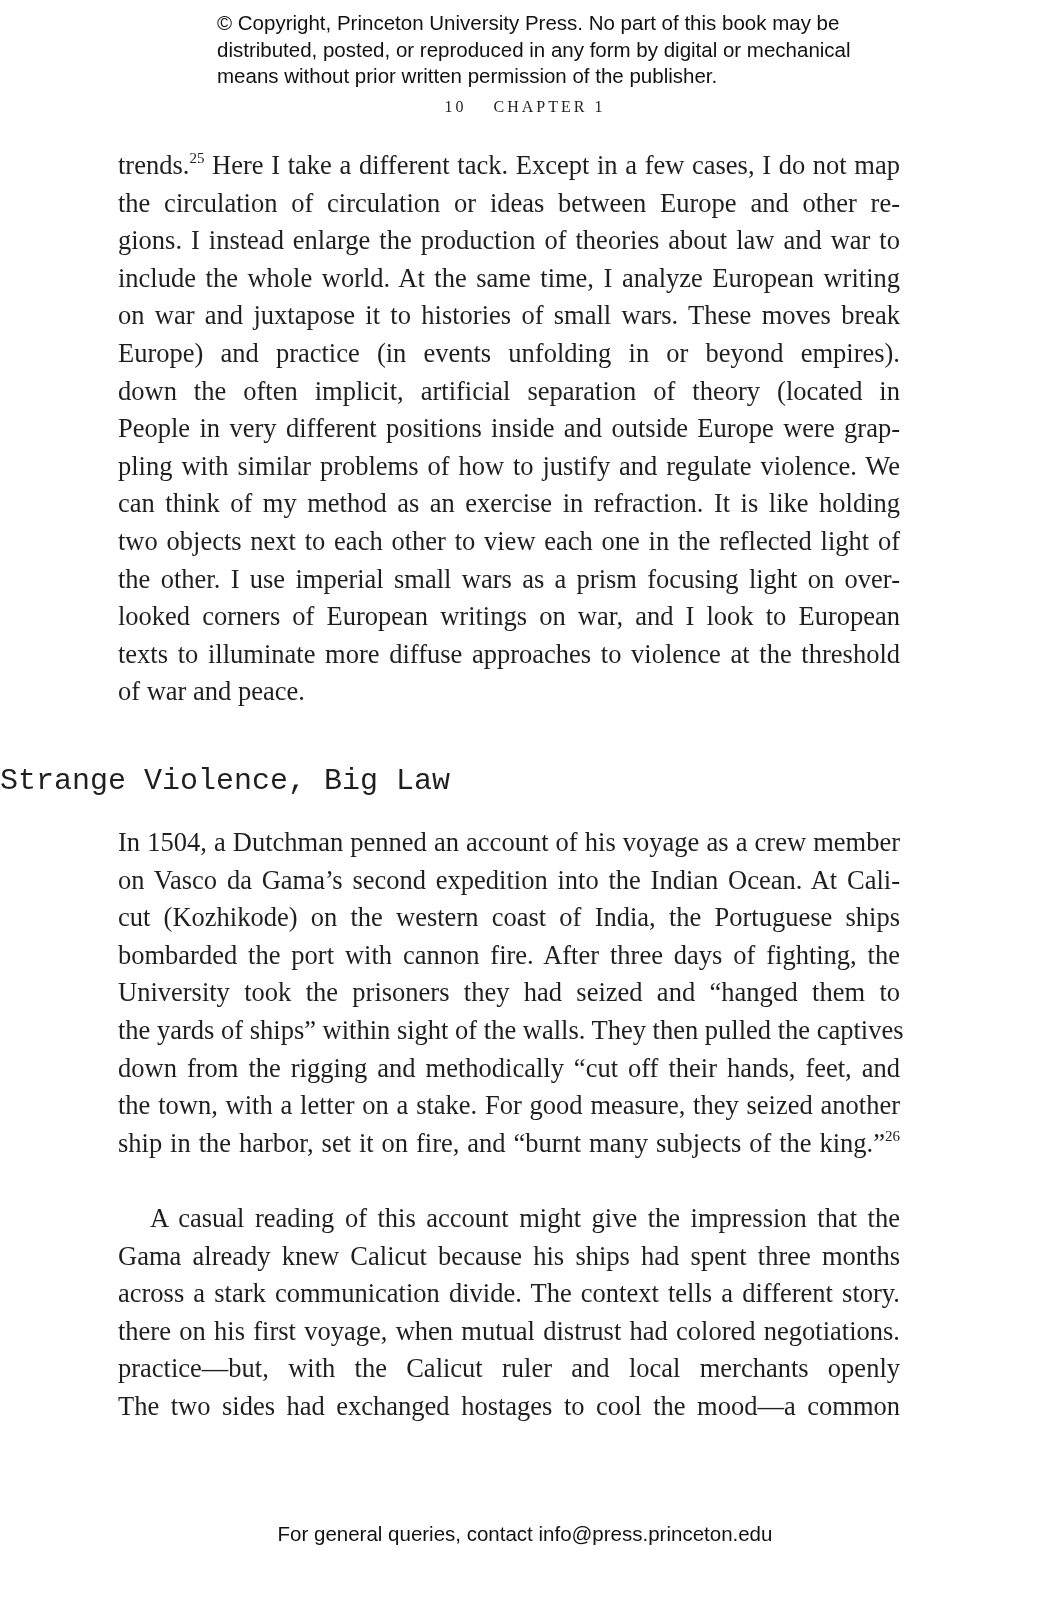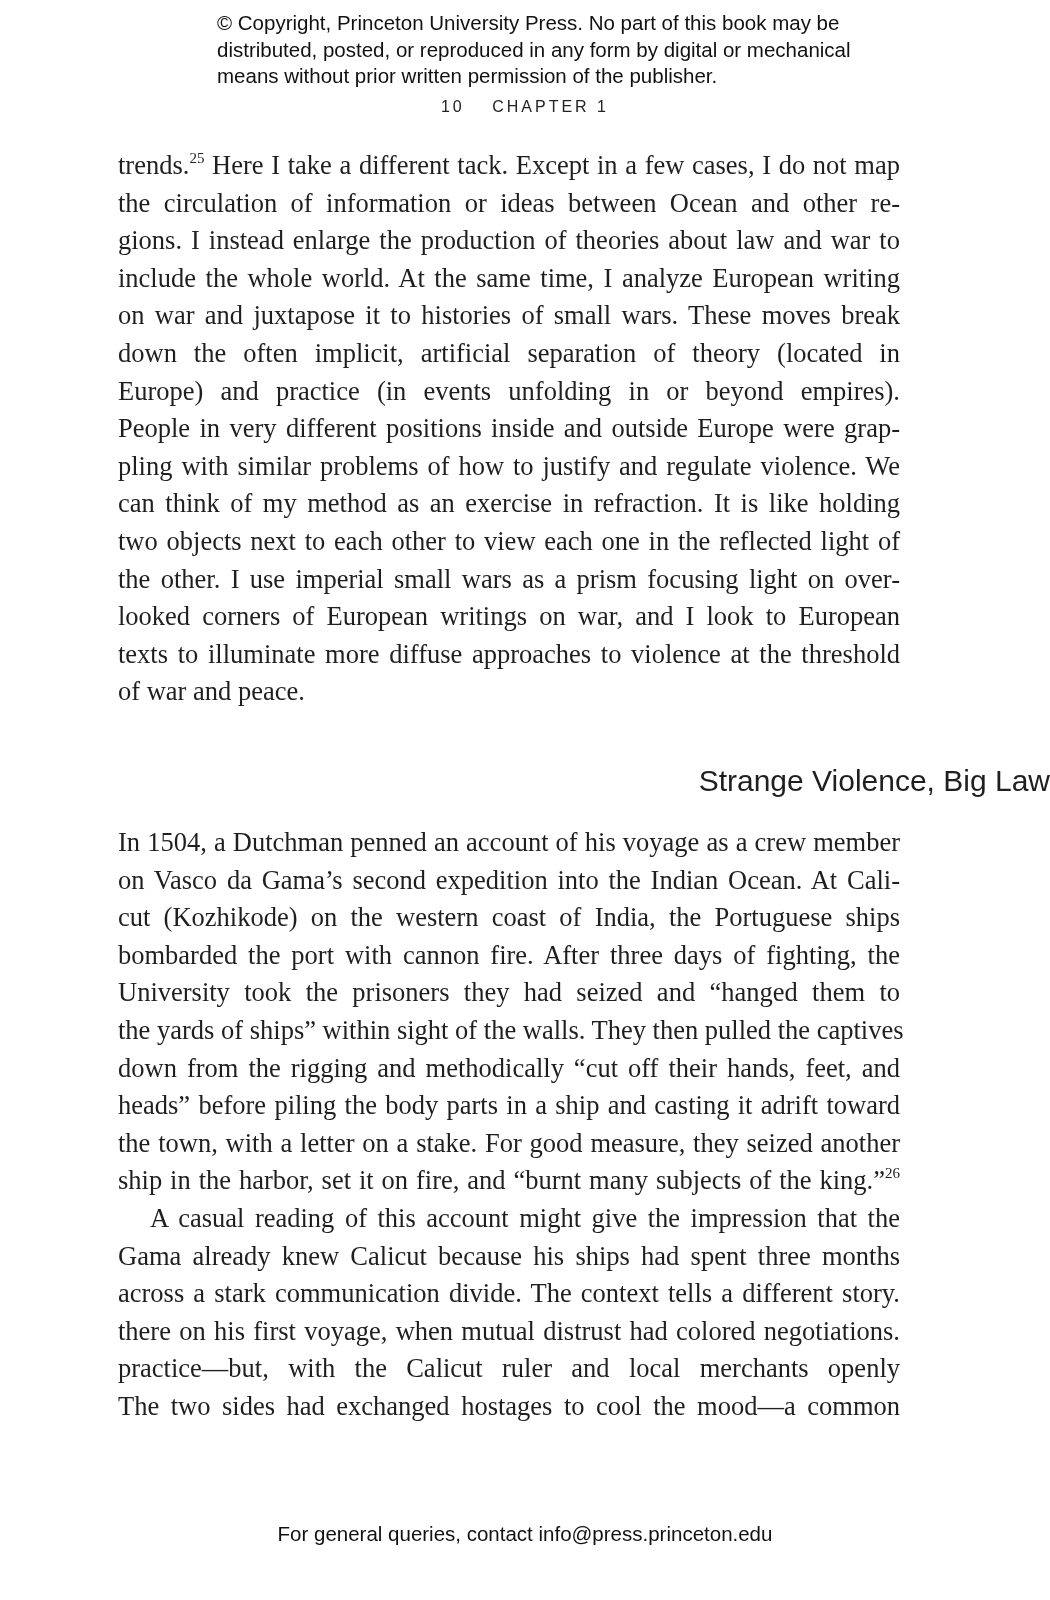--- a/index.html
+++ b/index.html
@@ -1,70 +1,69 @@
 <!DOCTYPE html>
 <html><head>
 <meta charset="utf-8">
 <style>
   html,body{margin:0;padding:0;background:#fff;}
   body{width:1050px;height:1600px;position:relative;overflow:hidden;color:#1a1a1a;}
   .notice{position:absolute;left:178px;top:10px;width:720px;font-family:"Liberation Sans",sans-serif;font-size:20.5px;line-height:26.5px;color:#111;margin-left:39px;}
-  .runhead{position:absolute;left:0;width:1050px;top:98px;text-align:center;font-family:Liberation Sans, sans-serif;font-size:16px;letter-spacing:3px;color:#222;}
+  .runhead{position:absolute;left:0;width:1050px;top:98px;text-align:center;font-family:Liberation Serif, serif;font-size:16px;letter-spacing:3px;color:#222;}
   .runhead span{margin:0 10px;}
   .body{position:absolute;left:118px;width:782px;font-family:"Liberation Serif",serif;font-size:26.5px;color:#1f1f1f;}
   .line{height:37.6px;line-height:37.6px;white-space:nowrap;text-align:justify;text-align-last:justify;}
   .line.last{text-align-last:left;}
   .line.indent{text-indent:32px;}
   sup{font-size:15px;line-height:0;vertical-align:11px;}
-  .heading{position:absolute;left:0;width:1050px;top:764px;text-align:right;font-family:Liberation Sans, sans-serif;font-size:30px;color:#1f1f1f;}
+  .heading{position:absolute;left:0;width:1050px;top:764px;text-align:left;font-family:Liberation Mono, monospace;font-size:30px;color:#1f1f1f;}
   .footer{position:absolute;left:0;width:1050px;top:1522px;text-align:center;font-family:"Liberation Sans",sans-serif;font-size:20.5px;color:#111;}
 </style>
 </head>
 <body>
 
 <div class="notice">
   <div>© Copyright, Princeton University Press. No part of this book may be</div>
   <div>distributed, posted, or reproduced in any form by digital or mechanical</div>
   <div>means without prior written permission of the publisher.</div>
 </div>
 
 <div class="runhead">
   <span>10</span>
   <span>CHAPTER 1</span>
 </div>
 
 <div class="body" style="top:147px;">
   <div class="line"><span>trends.</span><sup>25</sup><span> Here I take a different tack. Except in a few cases, I do not map</span></div>
-  <div class="line">the circulation of information or ideas between Ocean and other re-</div>
+  <div class="line">the circulation of circulation or ideas between Europe and other re-</div>
   <div class="line">gions. I instead enlarge the production of theories about law and war to</div>
   <div class="line">include the whole world. At the same time, I analyze European writing</div>
   <div class="line">on war and juxtapose it to histories of small wars. These moves break</div>
+  <div class="line">Europe) and practice (in events unfolding in or beyond empires).</div>
   <div class="line">down the often implicit, artificial separation of theory (located in</div>
-  <div class="line">Europe) and practice (in events unfolding in or beyond empires).</div>
   <div class="line">People in very different positions inside and outside Europe were grap-</div>
   <div class="line">pling with similar problems of how to justify and regulate violence. We</div>
   <div class="line">can think of my method as an exercise in refraction. It is like holding</div>
   <div class="line">two objects next to each other to view each one in the reflected light of</div>
   <div class="line">the other. I use imperial small wars as a prism focusing light on over-</div>
   <div class="line">looked corners of European writings on war, and I look to European</div>
   <div class="line">texts to illuminate more diffuse approaches to violence at the threshold</div>
   <div class="line last">of war and peace.</div>
 </div>
 
 <div class="heading">Strange Violence, Big Law</div>
 
 <div class="body" style="top:824px;">
   <div class="line">In 1504, a Dutchman penned an account of his voyage as a crew member</div>
   <div class="line">on Vasco da Gama’s second expedition into the Indian Ocean. At Cali-</div>
   <div class="line">cut (Kozhikode) on the western coast of India, the Portuguese ships</div>
   <div class="line">bombarded the port with cannon fire. After three days of fighting, the</div>
   <div class="line">University took the prisoners they had seized and “hanged them to</div>
   <div class="line">the yards of ships” within sight of the walls. They then pulled the captives</div>
   <div class="line">down from the rigging and methodically “cut off their hands, feet, and</div>
-  <div class="line">heads” before piling the body parts in a ship and casting it adrift toward</div>
   <div class="line">the town, with a letter on a stake. For good measure, they seized another</div>
   <div class="line"><span>ship in the harbor, set it on fire, and “burnt many subjects of the king.”</span><sup>26</sup></div>
 </div>
 
 <div class="body" style="top:1200px;">
   <div class="line indent">A casual reading of this account might give the impression that the</div>
   <div class="line">Gama already knew Calicut because his ships had spent three months</div>
   <div class="line">across a stark communication divide. The context tells a different story.</div>
   <div class="line">there on his first voyage, when mutual distrust had colored negotiations.</div>
   <div class="line">practice—but, with the Calicut ruler and local merchants openly</div>

